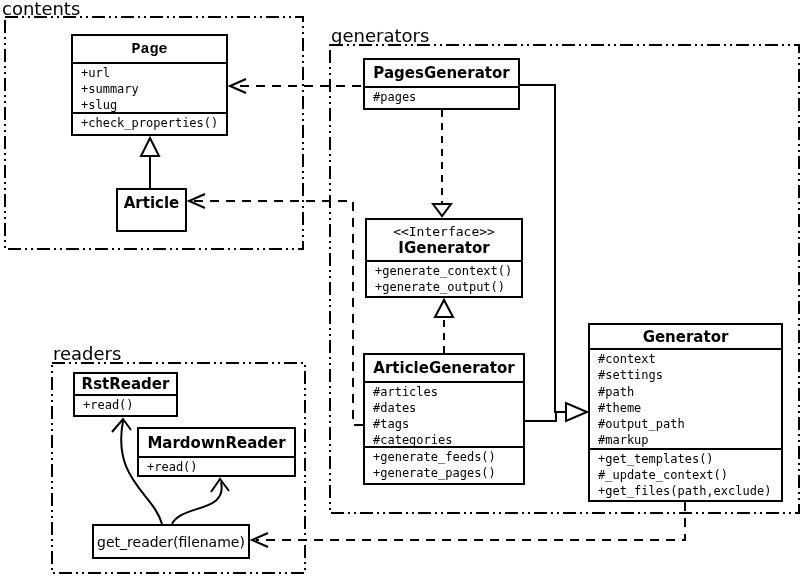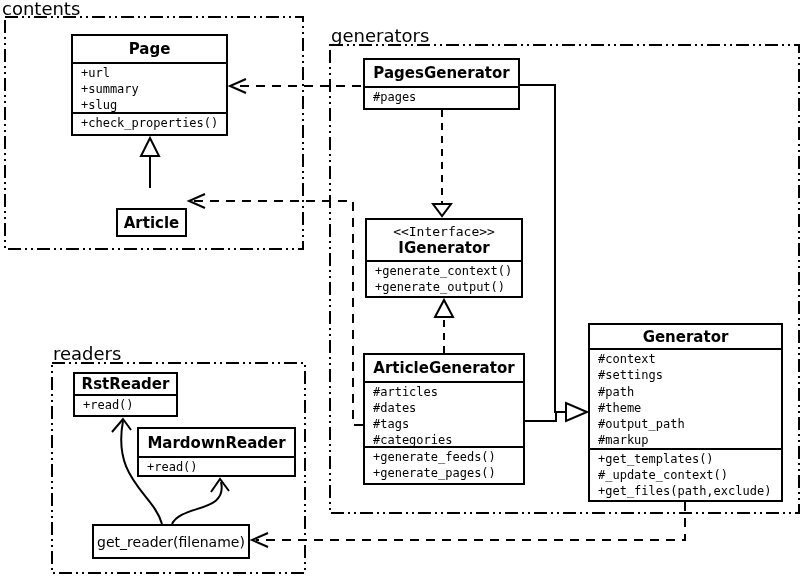--- a/index.html
+++ b/index.html
@@ -43,23 +43,23 @@
     white-space:nowrap;
     overflow:hidden;
   }
   .uml-attrs div,.uml-ops div{line-height:16px;}
   .plain-box{
     display:flex;align-items:center;justify-content:center;
     font-size:14px;white-space:nowrap;
   }
   
   #box-page      {left:71px;  top:34px;  width:157px; height:102px;}
-  #box-page .uml-title{height:26px;}
+  #box-page .uml-title{height:26px;font-family:Liberation Mono, monospace;}
   #box-page .uml-attrs{height:50px;}
-  #box-article   {left:116px; top:188px; width:71px;  height:29px;margin-top:20px;}
+  #box-article   {left:116px; top:188px; width:71px;  height:44px;}
   #box-article .uml-title{height:25px;}
   #box-pagesgen  {left:363px; top:58px;  width:157px; height:52px;}
   #box-pagesgen .uml-title{height:26px;}
   #box-igen      {left:365px; top:218px; width:158px; height:80px;}
   #box-igen .uml-title{height:40px;line-height:17px;}
   #box-articlegen{left:363px; top:353px; width:162px; height:132px;}
   #box-articlegen .uml-title{height:26px;}
   #box-articlegen .uml-attrs{height:65px;}
   #box-generator {left:588px; top:323px; width:195px; height:179px;}
   #box-generator .uml-title{height:23px;}

